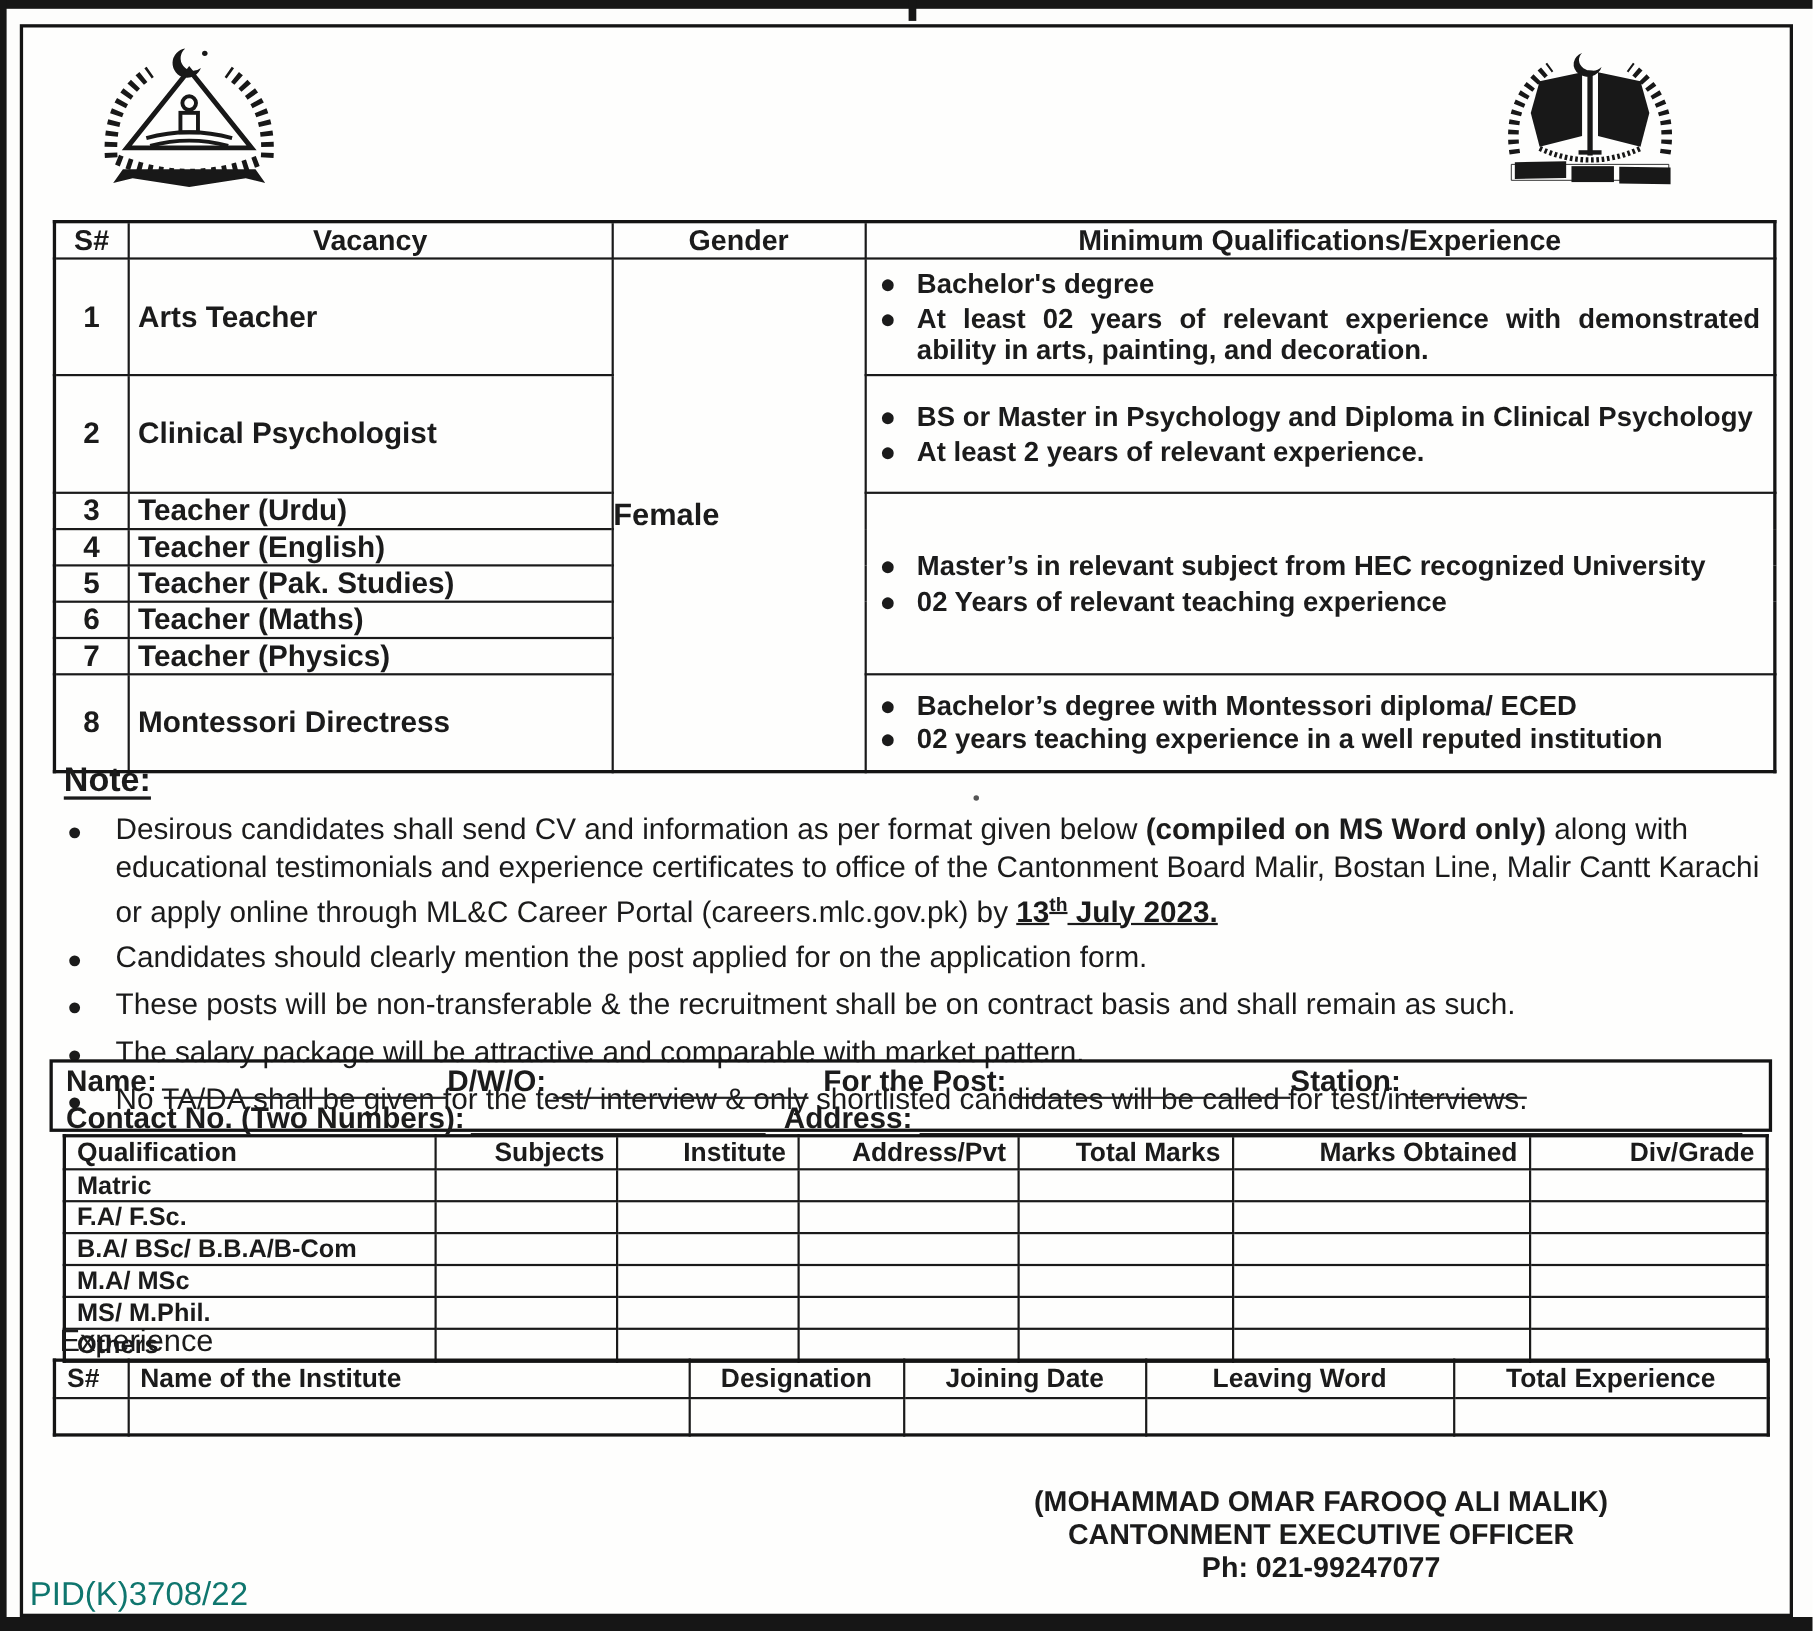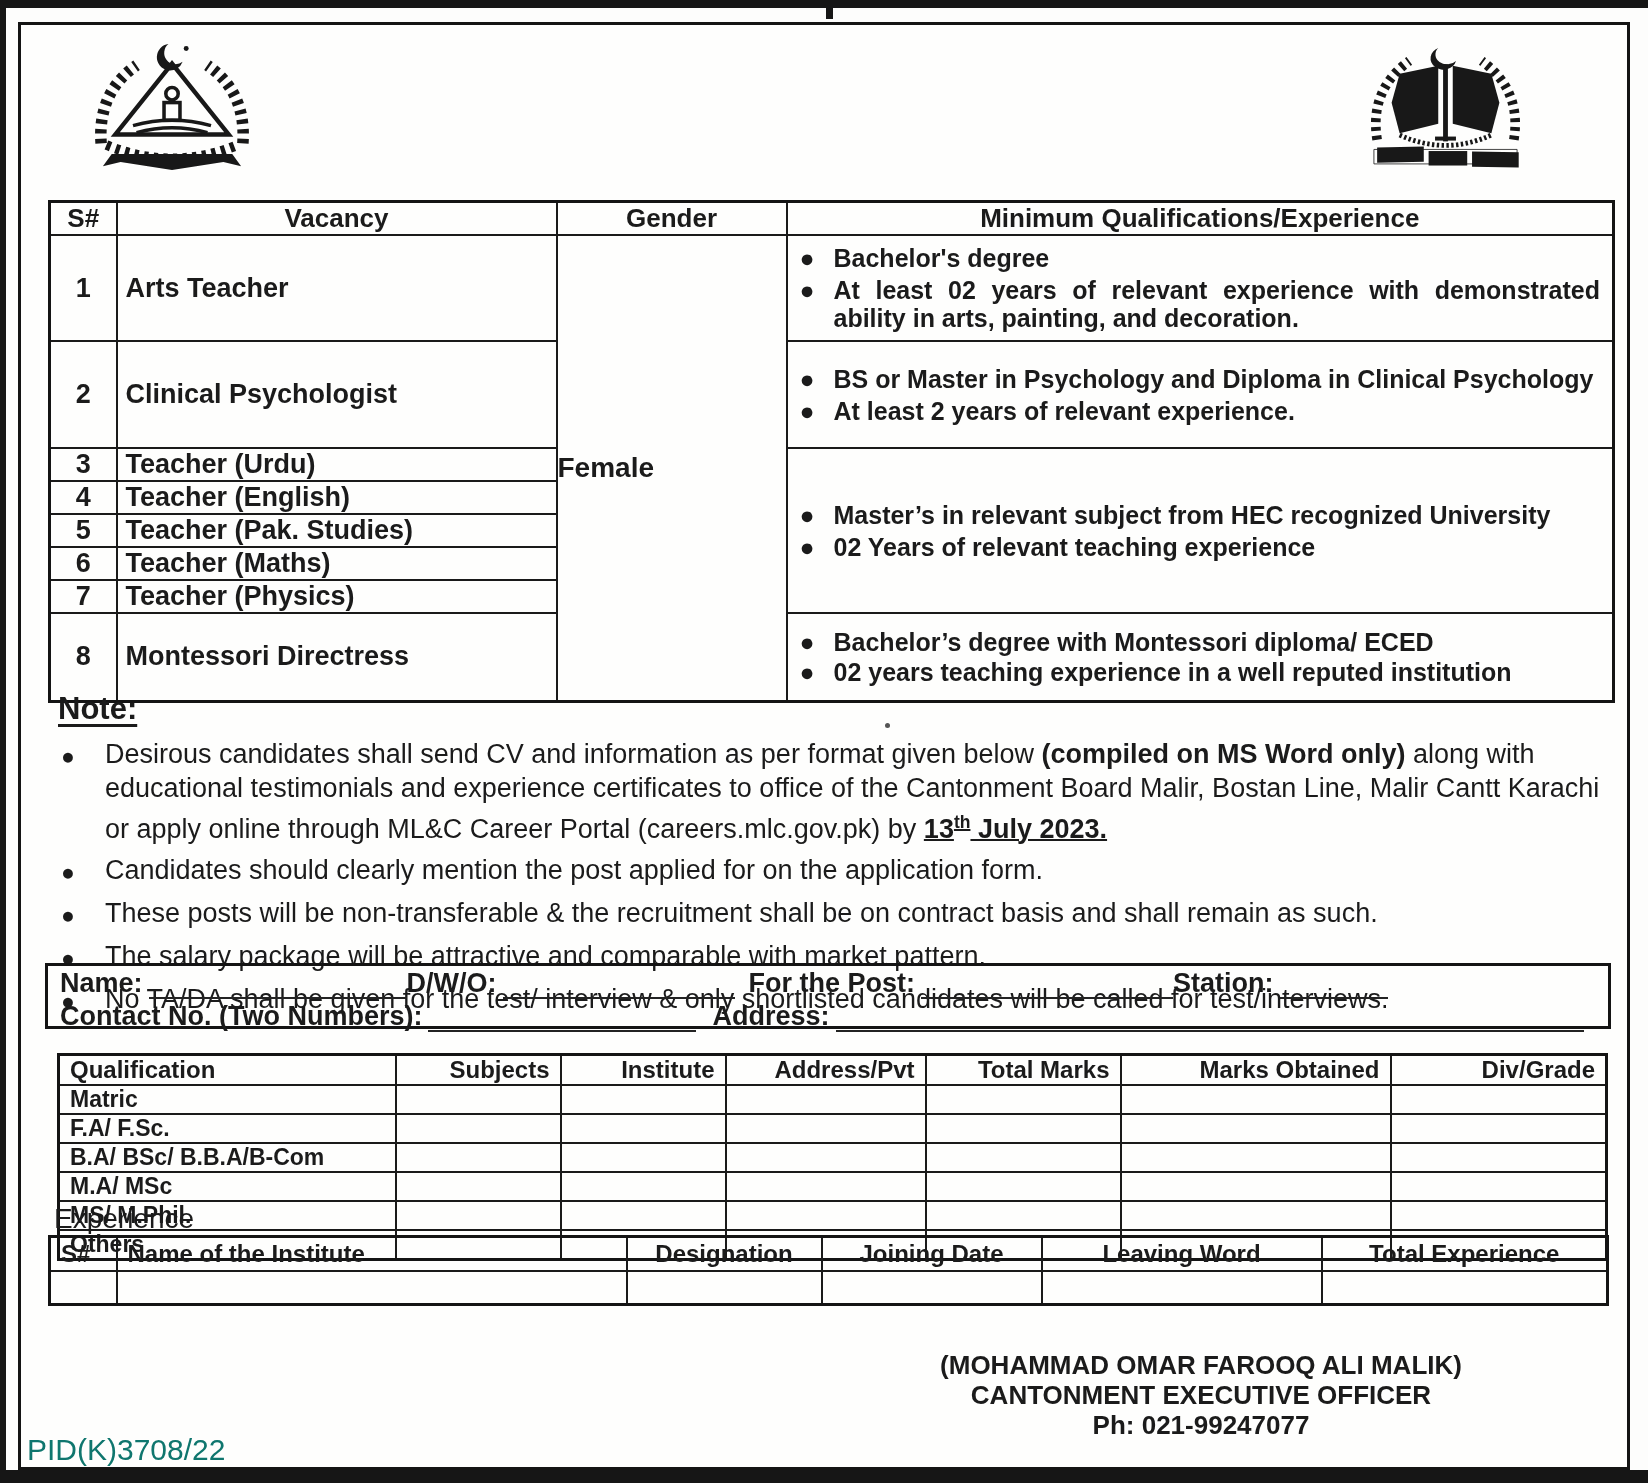--- a/index.html
+++ b/index.html
@@ -45,21 +45,21 @@
   .bu{font-weight:bold;text-decoration:underline;text-decoration-thickness:2px;}
   sup.bu{font-size:0.65em;}
   .artifact-dot{position:absolute;left:864px;top:698px;width:5px;height:5px;background:#555;border-radius:50%;}
   
   .formbox{position:absolute;left:24px;top:938px;width:1566px;height:66px;border:3px solid #141414;
            box-sizing:border-box;font-weight:bold;font-size:27px;}
   .frow{display:flex;align-items:flex-end;padding:2px 10px 0 12px;height:31px;white-space:nowrap;}
   .blank{border-bottom:2px solid #232323;height:24px;display:inline-block;}
   .lbl{margin-right:6px;}
   
-  .qtable{position:absolute;left:36px;top:1028px;width:1548px;border-collapse:collapse;table-layout:fixed;
+  .qtable{position:absolute;left:36px;top:1006px;width:1548px;border-collapse:collapse;table-layout:fixed;
           border:3px solid #141414;}
   .qtable th,.qtable td{border:2px solid #1a1a1a;box-sizing:border-box;padding:0 10px;}
   .qtable th{font-size:24px;font-weight:bold;height:30px;text-align:right;}
   .qtable th:first-child{text-align:left;}
   .qtable td{height:24px;font-size:23px;font-weight:600;}
   
   .exp-label{position:absolute;left:33px;top:1178px;font-size:28px;font-weight:normal;}
   .etable{position:absolute;left:27px;top:1210px;width:1558px;border-collapse:collapse;table-layout:fixed;
           border:3px solid #141414;}
   .etable th,.etable td{border:2px solid #1a1a1a;box-sizing:border-box;padding:0 10px;}

